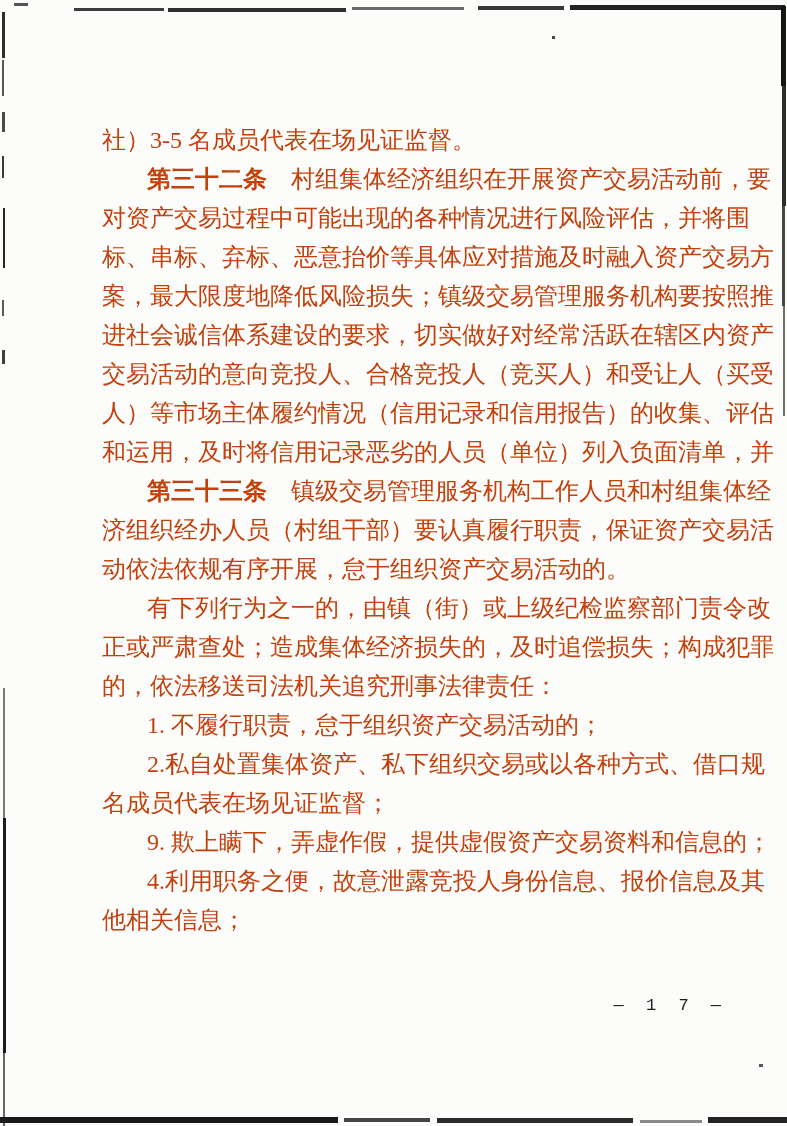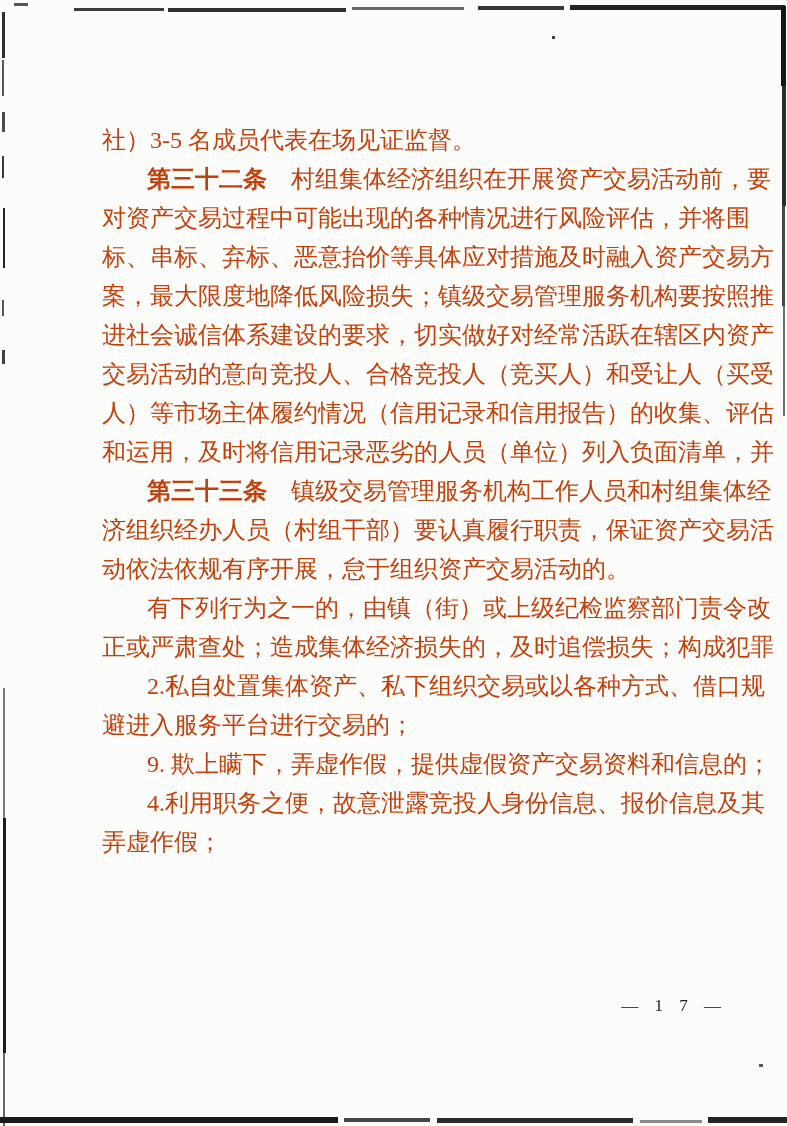--- a/index.html
+++ b/index.html
@@ -31,21 +31,21 @@
   }
   .line.indent { padding-left: 45px; }
   .line .bold { font-weight: bold; }
   .footer-num {
     position: absolute;
     top: 996px;
     right: 60px;
     font-size: 17px;
     letter-spacing: 6px;
     color: #1d1d1d;
-    font-family: Liberation Serif, serif;
+    font-family: Liberation Mono, monospace;
   }
   .art { position: absolute; }
 </style>
 </head>
 <body>
 
 <div class="page">
 
   <div class="art" style="left:14px;top:3px;width:14px;height:3px;background:#555;"></div>
   <div class="art" style="left:74px;top:8px;width:90px;height:3px;background:#3c3c3c;"></div>
@@ -87,22 +87,24 @@
       <div class="line justify"><span>案</span><span>，</span><span>最</span><span>大</span><span>限</span><span>度</span><span>地</span><span>降</span><span>低</span><span>风</span><span>险</span><span>损</span><span>失</span><span>；</span><span>镇</span><span>级</span><span>交</span><span>易</span><span>管</span><span>理</span><span>服</span><span>务</span><span>机</span><span>构</span><span>要</span><span>按</span><span>照</span><span>推</span></div>
       <div class="line justify"><span>进</span><span>社</span><span>会</span><span>诚</span><span>信</span><span>体</span><span>系</span><span>建</span><span>设</span><span>的</span><span>要</span><span>求</span><span>，</span><span>切</span><span>实</span><span>做</span><span>好</span><span>对</span><span>经</span><span>常</span><span>活</span><span>跃</span><span>在</span><span>辖</span><span>区</span><span>内</span><span>资</span><span>产</span></div>
       <div class="line justify"><span>交</span><span>易</span><span>活</span><span>动</span><span>的</span><span>意</span><span>向</span><span>竞</span><span>投</span><span>人</span><span>、</span><span>合</span><span>格</span><span>竞</span><span>投</span><span>人</span><span>（</span><span>竞</span><span>买</span><span>人</span><span>）</span><span>和</span><span>受</span><span>让</span><span>人</span><span>（</span><span>买</span><span>受</span></div>
       <div class="line justify"><span>人</span><span>）</span><span>等</span><span>市</span><span>场</span><span>主</span><span>体</span><span>履</span><span>约</span><span>情</span><span>况</span><span>（</span><span>信</span><span>用</span><span>记</span><span>录</span><span>和</span><span>信</span><span>用</span><span>报</span><span>告</span><span>）</span><span>的</span><span>收</span><span>集</span><span>、</span><span>评</span><span>估</span></div>
       <div class="line justify"><span>和</span><span>运</span><span>用</span><span>，</span><span>及</span><span>时</span><span>将</span><span>信</span><span>用</span><span>记</span><span>录</span><span>恶</span><span>劣</span><span>的</span><span>人</span><span>员</span><span>（</span><span>单</span><span>位</span><span>）</span><span>列</span><span>入</span><span>负</span><span>面</span><span>清</span><span>单</span><span>，</span><span>并</span></div>
       <div class="line justify indent"><span class="bold">第</span><span class="bold">三</span><span class="bold">十</span><span class="bold">三</span><span class="bold">条</span><span>　</span><span>镇</span><span>级</span><span>交</span><span>易</span><span>管</span><span>理</span><span>服</span><span>务</span><span>机</span><span>构</span><span>工</span><span>作</span><span>人</span><span>员</span><span>和</span><span>村</span><span>组</span><span>集</span><span>体</span><span>经</span></div>
       <div class="line justify"><span>济</span><span>组</span><span>织</span><span>经</span><span>办</span><span>人</span><span>员</span><span>（</span><span>村</span><span>组</span><span>干</span><span>部</span><span>）</span><span>要</span><span>认</span><span>真</span><span>履</span><span>行</span><span>职</span><span>责</span><span>，</span><span>保</span><span>证</span><span>资</span><span>产</span><span>交</span><span>易</span><span>活</span></div>
       <div class="line"><span>动依法依规有序开展，怠于组织资产交易活动的。</span></div>
       <div class="line justify indent"><span>有</span><span>下</span><span>列</span><span>行</span><span>为</span><span>之</span><span>一</span><span>的</span><span>，</span><span>由</span><span>镇</span><span>（</span><span>街</span><span>）</span><span>或</span><span>上</span><span>级</span><span>纪</span><span>检</span><span>监</span><span>察</span><span>部</span><span>门</span><span>责</span><span>令</span><span>改</span></div>
       <div class="line justify"><span>正</span><span>或</span><span>严</span><span>肃</span><span>查</span><span>处</span><span>；</span><span>造</span><span>成</span><span>集</span><span>体</span><span>经</span><span>济</span><span>损</span><span>失</span><span>的</span><span>，</span><span>及</span><span>时</span><span>追</span><span>偿</span><span>损</span><span>失</span><span>；</span><span>构</span><span>成</span><span>犯</span><span>罪</span></div>
+      <div class="line"><span>的，依法移送司法机关追究刑事法律责任：</span></div>
+      <div class="line indent"><span>1. 不履行职责，怠于组织资产交易活动的；</span></div>
       <div class="line justify indent"><span>2</span><span>.</span><span>私</span><span>自</span><span>处</span><span>置</span><span>集</span><span>体</span><span>资</span><span>产</span><span>、</span><span>私</span><span>下</span><span>组</span><span>织</span><span>交</span><span>易</span><span>或</span><span>以</span><span>各</span><span>种</span><span>方</span><span>式</span><span>、</span><span>借</span><span>口</span><span>规</span></div>
-      <div class="line"><span>避进入服务平台进行交易的；</span></div>
+      <div class="line"><span>名成员代表在场见证监督；</span></div>
       <div class="line indent"><span>9. 欺上瞒下，弄虚作假，提供虚假资产交易资料和信息的；</span></div>
       <div class="line justify indent"><span>4</span><span>.</span><span>利</span><span>用</span><span>职</span><span>务</span><span>之</span><span>便</span><span>，</span><span>故</span><span>意</span><span>泄</span><span>露</span><span>竞</span><span>投</span><span>人</span><span>身</span><span>份</span><span>信</span><span>息</span><span>、</span><span>报</span><span>价</span><span>信</span><span>息</span><span>及</span><span>其</span></div>
-      <div class="line"><span>弄虚作假；</span></div>
+      <div class="line"><span>他相关信息；</span></div>
     </div>
 
   <div class="footer-num">— 1 7 —</div>
 
 </div>
 
 </body></html>

